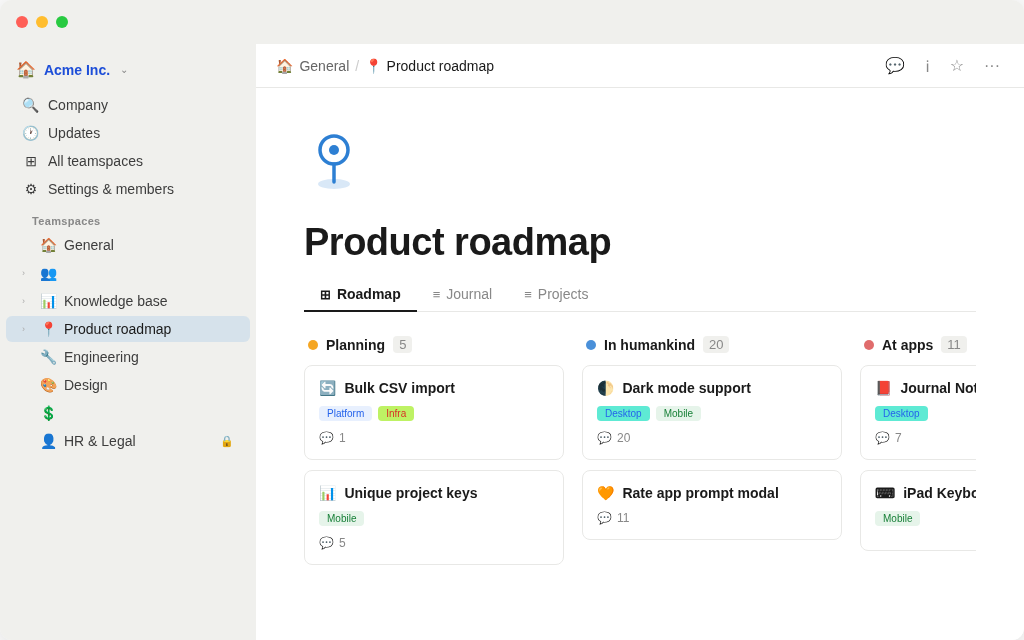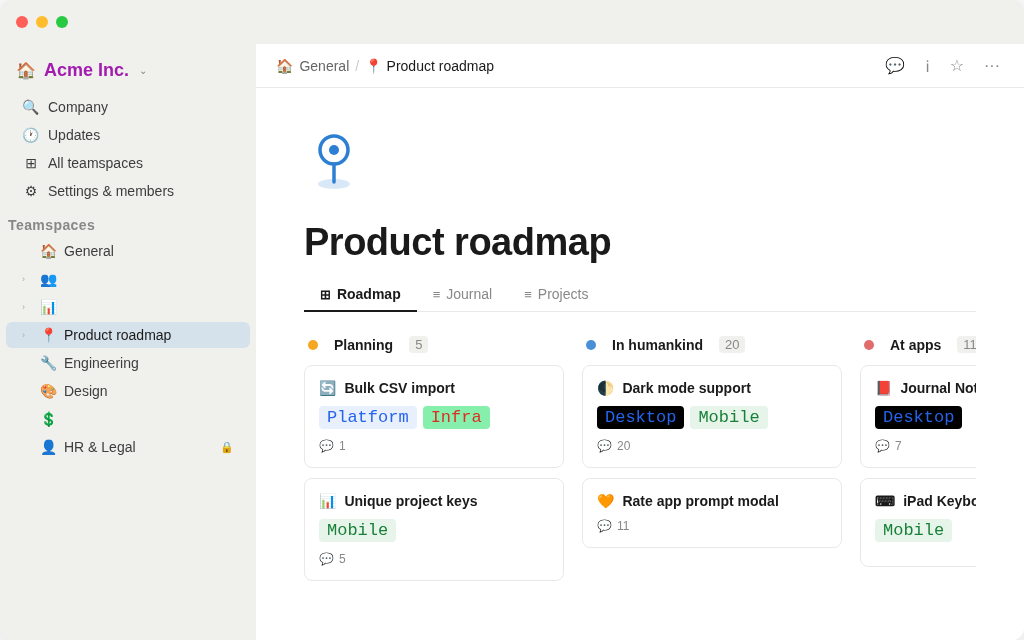--- a/index.html
+++ b/index.html
@@ -12,27 +12,27 @@
     .tl-red { background: #ff5f57; }
     .tl-yellow { background: #ffbd2e; }
     .tl-green { background: #28ca41; }
 
     .app-body { display: flex; flex: 1; overflow: hidden; }
 
     
     .sidebar { width: 256px; background: #f0f0ed; display: flex; flex-direction: column; padding: 8px 0; overflow-y: auto; flex-shrink: 0; }
     .sidebar-workspace { display: flex; align-items: center; gap: 8px; padding: 8px 16px 12px; cursor: pointer; }
     .workspace-icon { font-size: 16px; }
-    .workspace-name { font-weight: 600; font-size: 18px; color: #a21caf; }
+    .workspace-name { font-weight: 600; font-size: 14px; color: #1d4ed8; }
     .workspace-chevron { font-size: 10px; color: #888; margin-left: 2px; }
 
     .sidebar-item { display: flex; align-items: center; gap: 8px; padding: 5px 16px; cursor: pointer; border-radius: 6px; margin: 1px 6px; font-size: 14px; color: #3d3d3d; }
     .sidebar-item-icon { font-size: 14px; width: 18px; text-align: center; flex-shrink: 0; }
 
-    .sidebar-section-label { font-size: 14px; font-weight: 600; color: #888; padding: 12px 8px 4px; letter-spacing: 0.03em; }
+    .sidebar-section-label { font-size: 11px; font-weight: 600; color: #888; padding: 12px 8px 4px; letter-spacing: 0.03em; margin-left: 24px; }
 
     .sidebar-teamspace { display: flex; align-items: center; gap: 6px; padding: 5px 16px; cursor: pointer; border-radius: 6px; margin: 1px 6px; font-size: 14px; color: #3d3d3d; }
     .sidebar-teamspace.active { background: rgba(35,131,226,0.12); color: #1a1a1a; }
     .ts-chevron { font-size: 9px; color: #aaa; width: 12px; flex-shrink: 0; }
     .ts-icon { font-size: 14px; width: 18px; text-align: center; }
     .ts-label { flex: 1; }
     .ts-lock { font-size: 11px; color: #aaa; }
 
     
     .main { flex: 1; display: flex; flex-direction: column; overflow: hidden; background: #fff; }
@@ -55,33 +55,33 @@
     
     .tabs { display: flex; gap: 0; border-bottom: 1px solid #e8e8e6; margin-bottom: 24px; }
     .tab { display: flex; align-items: center; gap: 6px; padding: 8px 16px; font-size: 14px; color: #888; cursor: pointer; border-bottom: 2px solid transparent; margin-bottom: -1px; }
     .tab.active { color: #1a1a1a; border-bottom: 2px solid #1a1a1a; font-weight: 600; }
     .tab-icon { font-size: 13px; }
 
     
     .board { display: flex; gap: 18px; overflow-x: auto; padding-bottom: 12px; }
 
     .column { min-width: 260px; width: 260px; flex-shrink: 0; }
-    .col-header { display: flex; align-items: center; gap: 16px; padding: 0 4px 12px; }
+    .col-header { display: flex; align-items: center; gap: 8px; padding: 0 4px 12px; }
     .col-dot { width: 10px; height: 10px; border-radius: 50%; flex-shrink: 0; }
     .col-title { font-size: 14px; font-weight: 600; color: #1a1a1a; }
     .col-count { font-size: 13px; color: #888; background: #f0f0ed; border-radius: 4px; padding: 1px 6px; }
 
     .card { background: #fff; border: 1px solid #e8e8e6; border-radius: 8px; padding: 14px; margin-bottom: 10px; cursor: pointer; }
     .card-title { display: flex; align-items: center; gap: 8px; font-size: 14px; font-weight: 600; color: #1a1a1a; margin-bottom: 10px; }
     .card-title-icon { font-size: 14px; }
     .card-tags { display: flex; gap: 6px; flex-wrap: wrap; margin-bottom: 10px; }
-    .tag { font-size: 17px; padding: 2px 8px; border-radius: 4px; background: #f0f0ed; color: #555; font-weight: 500; font-family: Liberation Mono, monospace; }
+    .tag { font-size: 10px; padding: 2px 8px; border-radius: 4px; background: #f0f0ed; color: #555; font-weight: 500; }
     .tag-platform { background: #e8f0fe; color: #2563eb; }
-    .tag-infra { background: #86efac; color: #d93025; text-align: right; }
-    .tag-desktop { background: #000000; color: #2563eb; }
+    .tag-infra { background: #bef264; color: #d93025; text-align: right; }
+    .tag-desktop { background: #5eead4; color: #2563eb; }
     .tag-mobile { background: #e6f4ea; color: #188038; }
     .card-footer { display: flex; align-items: center; gap: 5px; font-size: 12px; color: #888; }
     .card-comment-icon { font-size: 12px; }
 
     
     .dot-planning { background: #f5a623; }
     .dot-inprogress { background: #4a90d9; }
     .dot-atrisk { background: #e06c6c; }
 
     .col-header-planning .col-dot { background: #f5a623; }
@@ -130,20 +130,21 @@
         <span class="ts-icon">🏠</span>
         <span class="ts-label">General</span>
       </div>
       <div class="sidebar-teamspace">
         <span class="ts-chevron">›</span>
         <span class="ts-icon">👥</span>
       </div>
       <div class="sidebar-teamspace">
         <span class="ts-chevron">›</span>
         <span class="ts-icon">📊</span>
+        <span class="ts-label">Knowledge base</span>
       </div>
       <div class="sidebar-teamspace active">
         <span class="ts-chevron">›</span>
         <span class="ts-icon">📍</span>
         <span class="ts-label">Product roadmap</span>
       </div>
       <div class="sidebar-teamspace">
         <span class="ts-chevron"></span>
         <span class="ts-icon">🔧</span>
         <span class="ts-label">Engineering</span>

